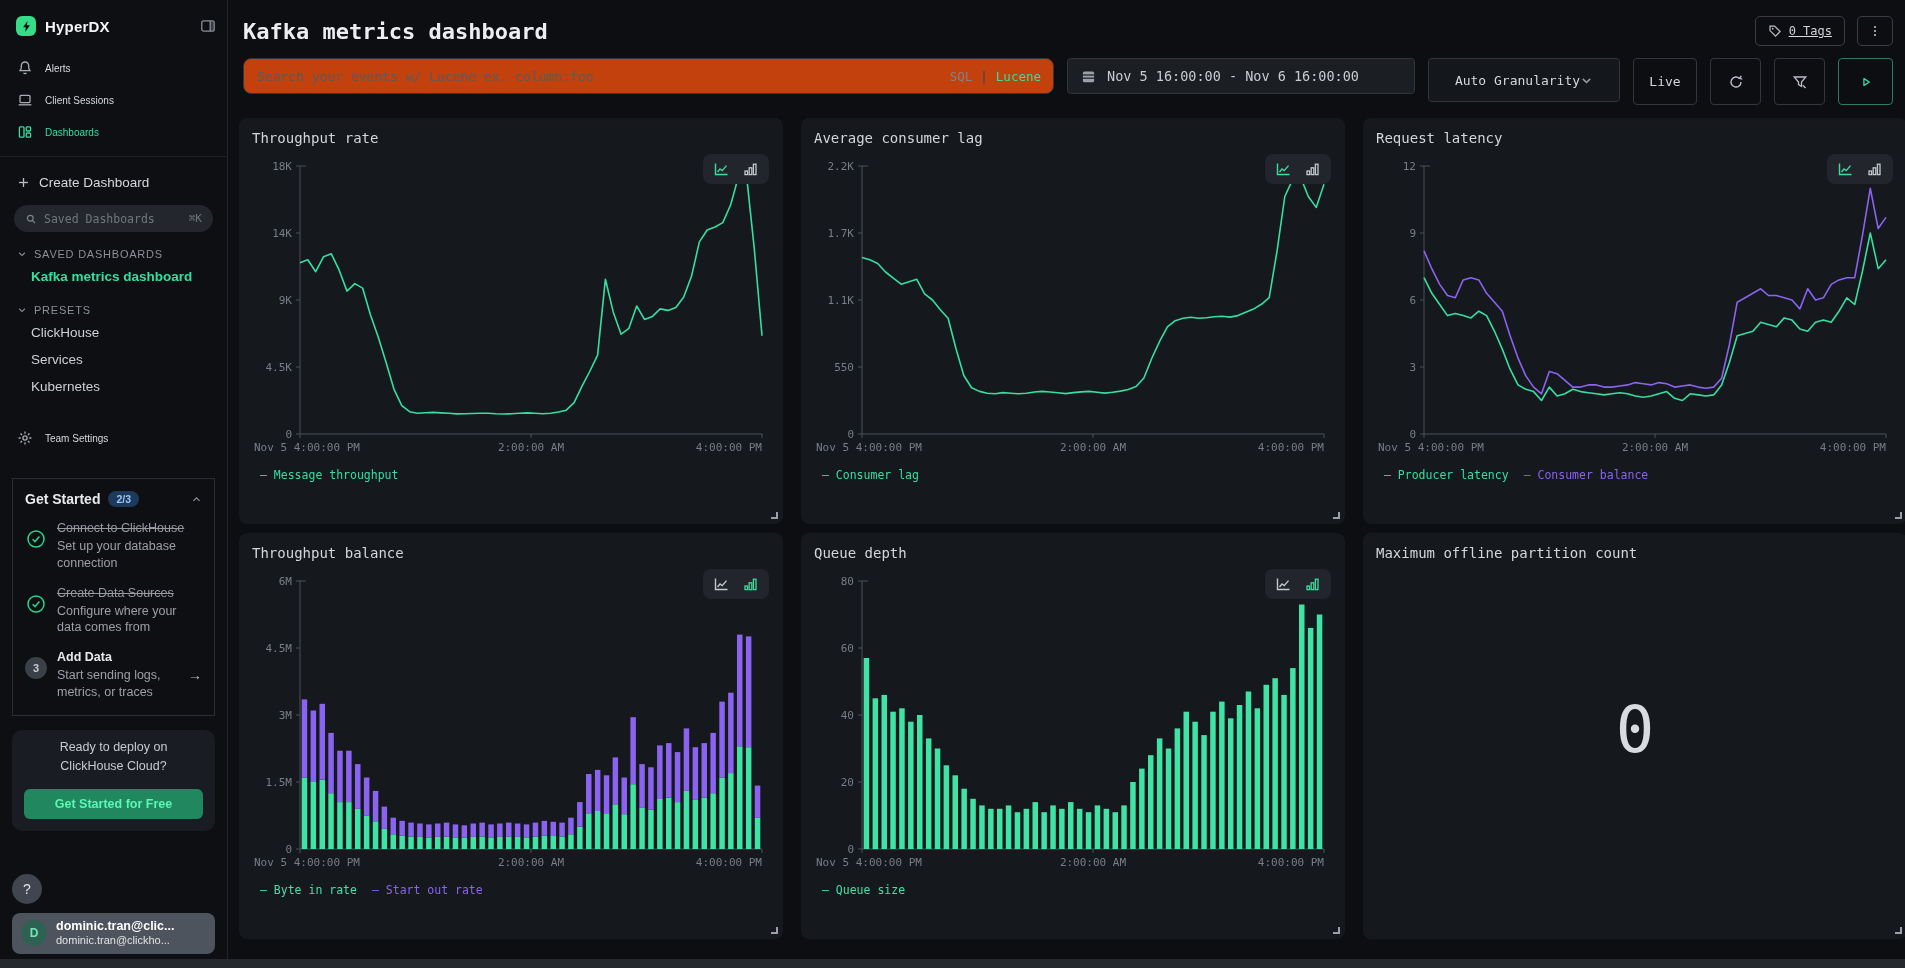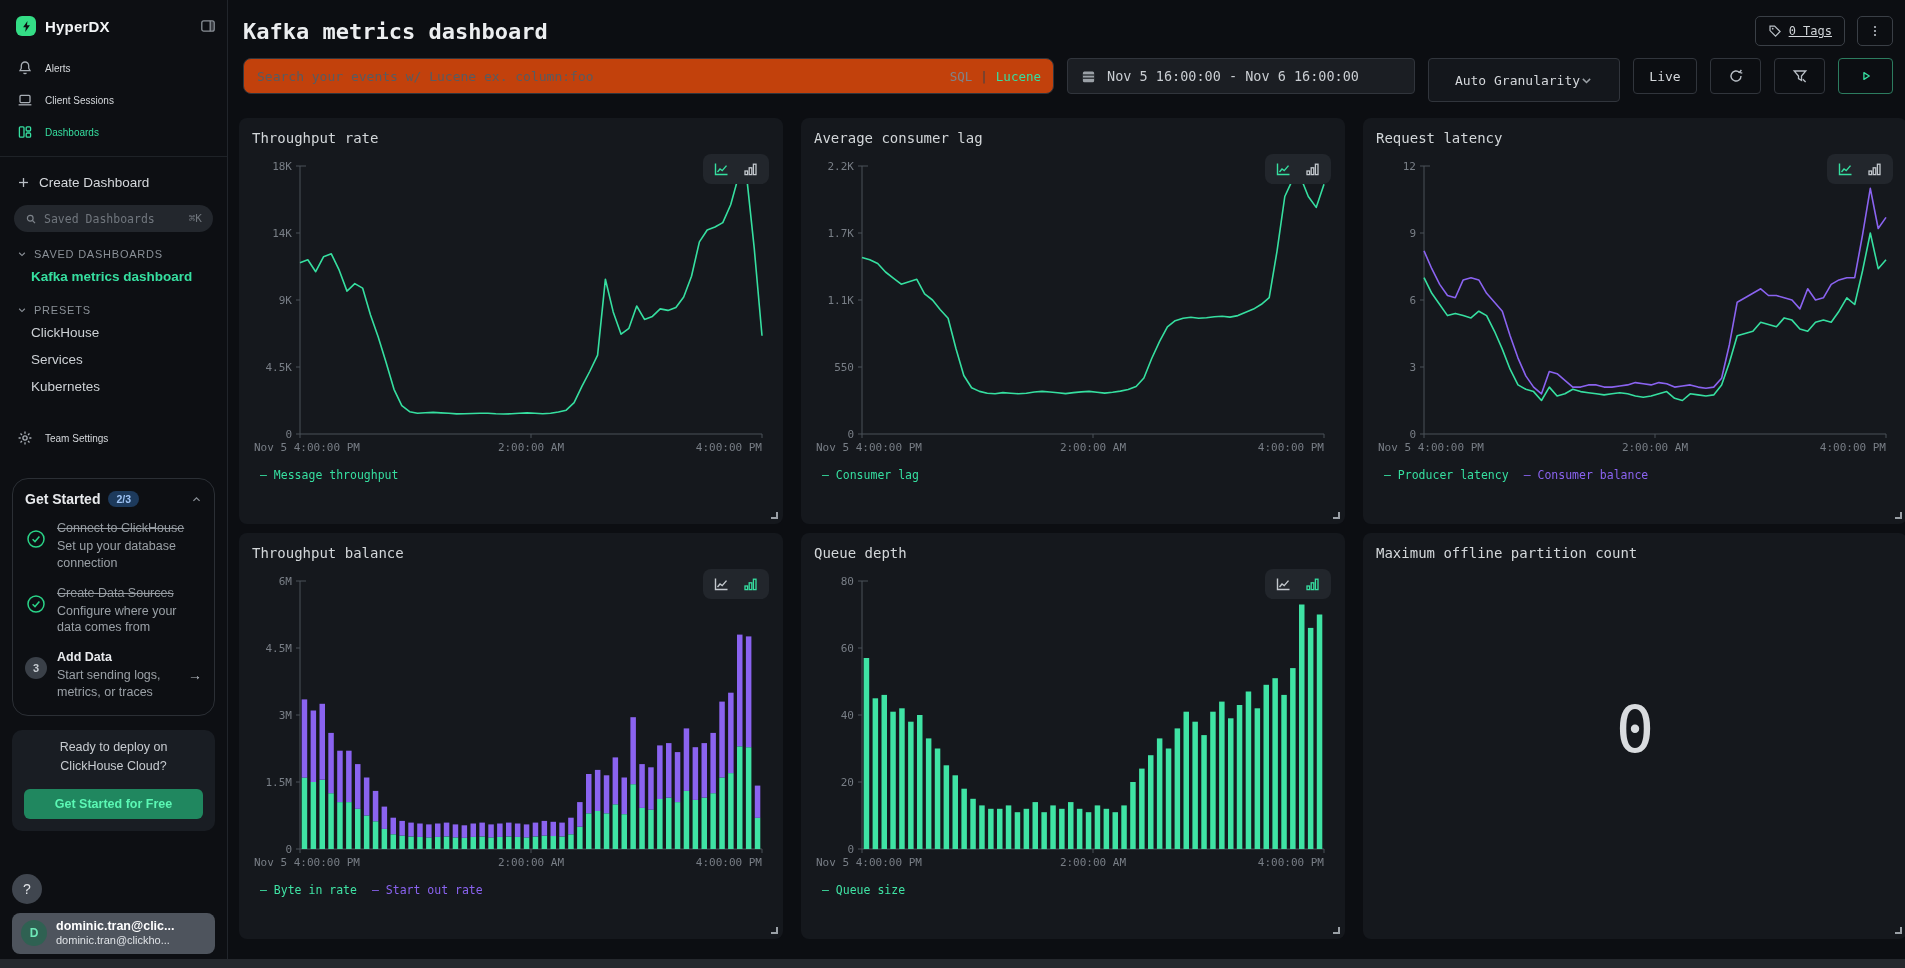--- a/index.html
+++ b/index.html
@@ -27,21 +27,21 @@
   .sb-search input { flex:1; min-width:0; background:transparent; border:none; outline:none;
                font-family:"DejaVu Sans Mono", monospace; font-size:11.5px; color:#cfd3d8; }
   .sb-search input::placeholder { color:#70767d; }
   .sb-kbd { font-family:"DejaVu Sans Mono", monospace; font-size:11px; color:#70767d; }
   .section-head { display:flex; align-items:center; gap:7px; padding:14px 17px 3px; font-size:11px;
                   letter-spacing:.07em; color:#8a9097; }
   .section-head .ico { color:#8a9097; }
   .sb-link { padding:6px 16px 6px 31px; font-size:13.5px; color:#ccd0d4; cursor:pointer; }
   .sb-link.active { color:#36dfa0; font-weight:bold; }
   .team-row { margin-top:22px; }
-  .gs-card { margin:24px 12px 0; border:1px solid #2b2f35; border-radius:16px; padding:12px 12px 14px; }
+  .gs-card { margin:24px 12px 0; border:1px solid #2b2f35; border-radius:0; padding:12px 12px 14px; }
   .gs-head { display:flex; align-items:center; gap:8px; }
   .gs-title { font-size:14px; font-weight:bold; color:#e8eaed; }
   .gs-badge { background:#1d3a5c; color:#9fc4f5; font-size:10.5px; font-weight:bold; padding:2px 8px; border-radius:9px; }
   .gs-chevron { margin-left:auto; color:#8a9097; cursor:pointer; }
   .gs-step { display:flex; gap:10px; margin-top:13px; }
   .step-ico { width:22px; height:22px; flex:none; border-radius:50%; display:flex; align-items:center; justify-content:center; margin-top:8px; }
   .step-ico.pending { background:#3a4048; color:#c6cbd0; font-size:11px; font-weight:bold; }
   .step-body { flex:1; }
   .step-title { font-size:12.5px; color:#e8eaed; font-weight:bold; line-height:1.35; }
   .gs-step.done .step-title { color:#959ba1; text-decoration:line-through; font-weight:normal; }
@@ -78,21 +78,21 @@
               font-family:"DejaVu Sans Mono", monospace; font-size:12.5px; }
   .lang-sql { color:#7e848b; cursor:pointer; } .lang-div { color:#3e434a; } .lang-lucene { color:#36dfa0; cursor:pointer; }
   .date-btn { width:348px; flex:none; height:36px; background:#1b1e23; border:1px solid #31353c; border-radius:4px;
               display:flex; align-items:center; gap:11px; padding:0 13px; cursor:pointer;
               font-family:"DejaVu Sans Mono", monospace; font-size:13.5px; color:#c9cdd2; }
   .date-btn .ico { color:#9aa0a6; }
   .gran-btn { width:192px; flex:none; height:44px; border:1px solid #31353c; border-radius:4px; background:#14171c;
               display:flex; align-items:center; justify-content:center; padding:0 13px; cursor:pointer;
               font-family:"DejaVu Sans Mono", monospace; font-size:13px; color:#d4d7db; }
   .gran-btn .ico { color:#9aa0a6; }
-  .tool-btn { flex:none; height:36px; border:1px solid #31353c; border-radius:4px; background:transparent;
+  .tool-btn { flex:none; height:47px; border:1px solid #31353c; border-radius:4px; background:transparent;
               display:flex; align-items:center; justify-content:center; cursor:pointer;
               font-family:"DejaVu Sans Mono", monospace; font-size:13px; color:#d4d7db; }
   .live-btn { width:64px; }
   .icon-btn { width:51px; color:#b9bfc6; }
   .play-btn { width:55px; border-color:#2c7c5f; color:#36dfa0; }
 
   
   .grid { display:grid; grid-template-columns:repeat(3,1fr); grid-template-rows:406px 406px;
           gap:9px 18px; padding:0 11px; margin-top:24px; }
   .panel { background:#15181d; border-radius:8px; padding:12px 13px; position:relative; display:flex; flex-direction:column; }

